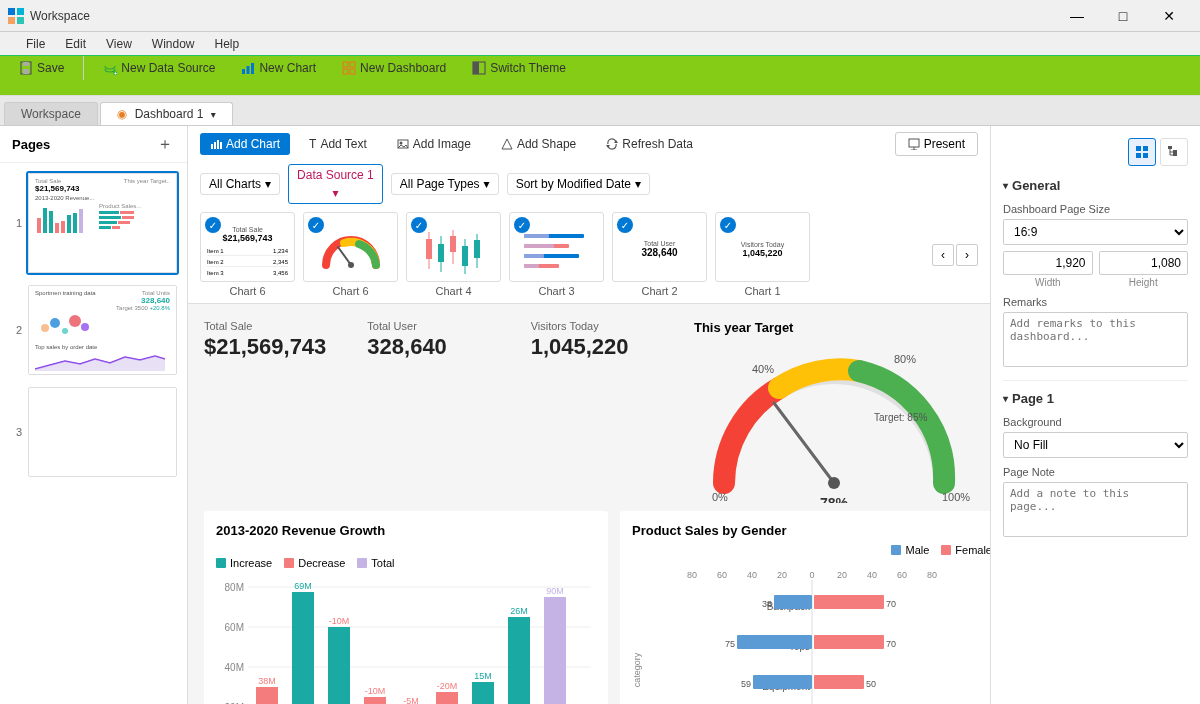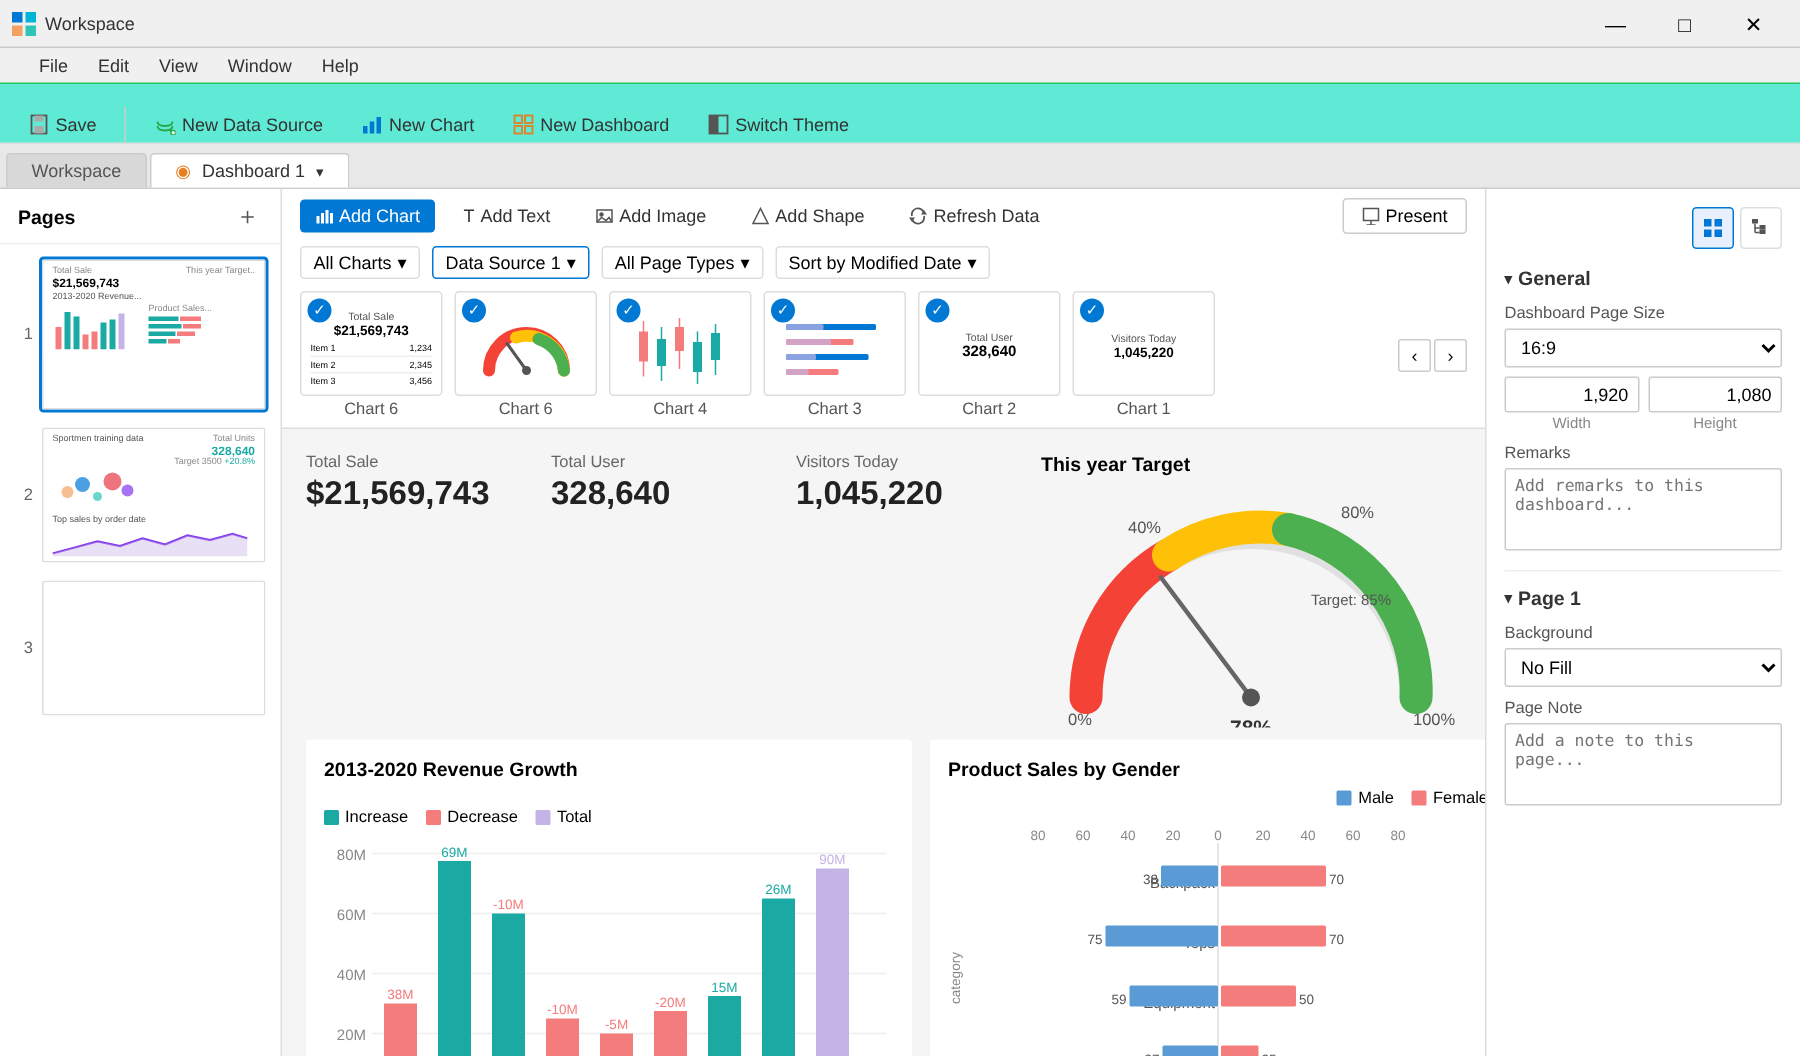--- a/index.html
+++ b/index.html
@@ -10,21 +10,21 @@
     .title-bar-logo { width: 16px; height: 16px; margin-right: 6px; }
     .title-bar-title { font-size: 12px; color: #333; flex: 1; }
     .title-bar-controls { display: flex; gap: 0; }
     .title-bar-btn { width: 46px; height: 32px; background: none; border: none; cursor: pointer; font-size: 14px; display: flex; align-items: center; justify-content: center; }
 
     
     .menu-bar { height: 24px; background: #f0f0f0; display: flex; align-items: center; padding: 0 16px; border-bottom: 1px solid #22c55e; }
     .menu-item { padding: 2px 10px; font-size: 12px; cursor: pointer; color: #333; }
 
     
-    .toolbar { height: 40px; background: #5eead4; display: flex; align-items: flex-end; padding: 0 8px; gap: 4px; border-bottom: 1px solid #ddd; }
+    .toolbar { height: 40px; background: #84cc16; display: flex; align-items: flex-start; padding: 0 8px; gap: 4px; border-bottom: 1px solid #ddd; }
     .toolbar-btn { display: flex; align-items: center; gap: 4px; padding: 4px 10px; font-size: 12px; background: none; border: 1px solid transparent; cursor: pointer; color: #333; border-radius: 2px; }
     .toolbar-sep { width: 1px; height: 24px; background: #ccc; margin: 0 4px; }
 
     
     .tab-bar { height: 30px; background: #e8e8e8; display: flex; align-items: flex-end; padding: 0 4px; border-bottom: 1px solid #ccc; }
     .tab { padding: 4px 16px; font-size: 12px; cursor: pointer; background: #d8d8d8; border: 1px solid #ccc; border-bottom: none; margin-right: 2px; color: #555; border-radius: 3px 3px 0 0; }
     .tab.active { background: white; color: #333; border-color: #ccc; }
 
     
     .main-layout { display: flex; height: calc(100vh - 126px); }
@@ -46,21 +46,21 @@
 
     
     .chart-panel { background: white; border-bottom: 1px solid #ddd; padding: 6px 12px; }
     .chart-toolbar { display: flex; align-items: center; gap: 8px; margin-bottom: 8px; }
     .chart-add-btn { display: flex; align-items: center; gap: 4px; padding: 4px 10px; background: #0078d4; color: white; border: none; border-radius: 3px; cursor: pointer; font-size: 12px; }
     .chart-action-btn { display: flex; align-items: center; gap: 4px; padding: 4px 10px; background: none; border: 1px solid transparent; border-radius: 3px; cursor: pointer; font-size: 12px; color: #333; }
     .present-btn { margin-left: auto; display: flex; align-items: center; gap: 4px; padding: 4px 12px; background: none; border: 1px solid #ccc; border-radius: 3px; cursor: pointer; font-size: 12px; }
 
     .chart-filters { display: flex; align-items: center; gap: 8px; margin-bottom: 8px; }
     .filter-dropdown { display: flex; align-items: center; gap: 4px; padding: 3px 8px; border: 1px solid #ddd; border-radius: 3px; cursor: pointer; font-size: 12px; background: white; }
-    .filter-dropdown.active { color: #000000; border-color: #0078d4; }
+    .filter-dropdown.active { color: #be185d; border-color: #0078d4; flex-direction: column; }
 
     .chart-thumbnails { display: flex; align-items: center; gap: 8px; overflow-x: auto; }
     .chart-thumb { text-align: center; cursor: pointer; flex-shrink: 0; }
     .chart-thumb-img { width: 95px; height: 70px; background: white; border: 1px solid #ddd; border-radius: 3px; position: relative; display: flex; flex-direction: column; align-items: center; justify-content: center; overflow: hidden; }
     .chart-thumb-img .check { position: absolute; top: 4px; left: 4px; width: 16px; height: 16px; background: #0078d4; border-radius: 50%; display: flex; align-items: center; justify-content: center; color: white; font-size: 10px; }
     .chart-thumb-label { font-size: 11px; color: #555; margin-top: 3px; }
     .nav-arrows { display: flex; gap: 2px; margin-left: auto; }
     .nav-arrow { width: 22px; height: 22px; background: none; border: 1px solid #ccc; border-radius: 2px; cursor: pointer; display: flex; align-items: center; justify-content: center; font-size: 12px; }
 
     

